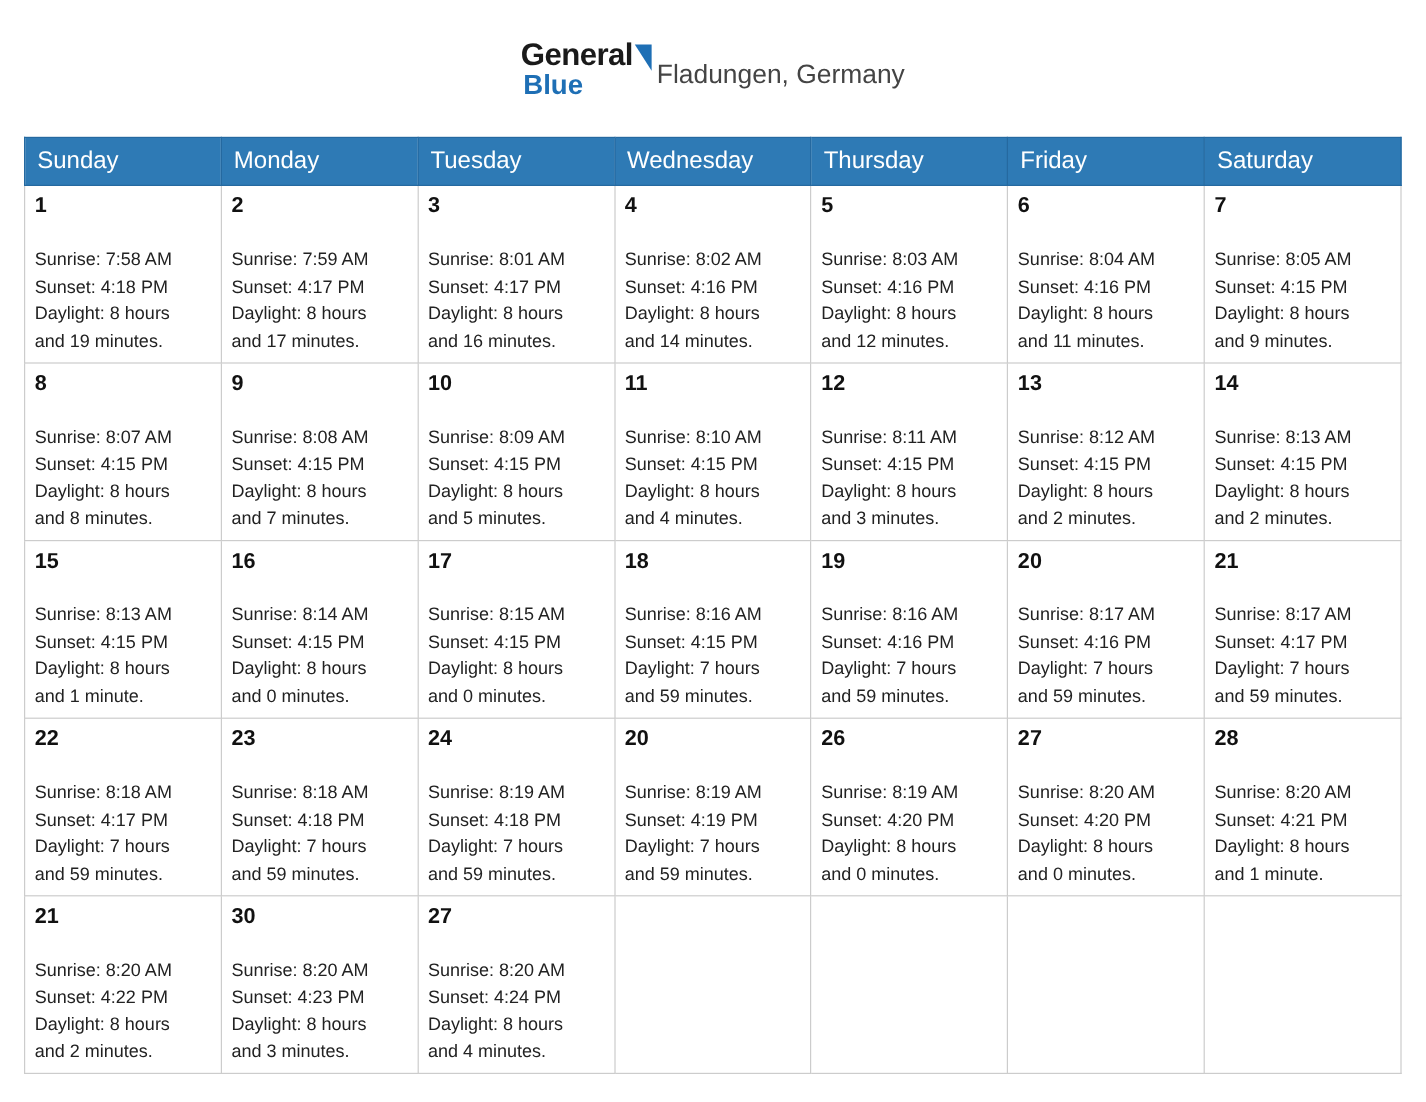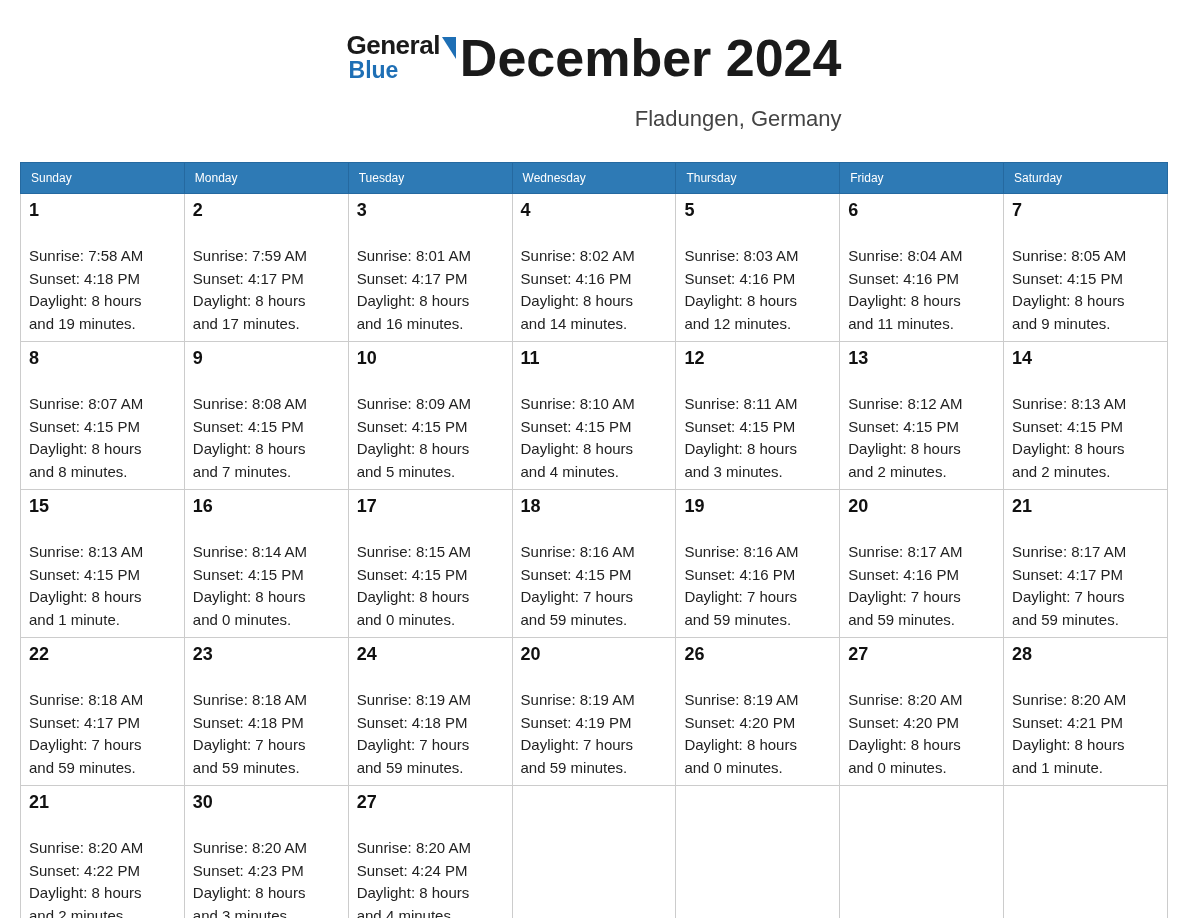--- a/index.html
+++ b/index.html
@@ -70,21 +70,21 @@
       margin-top: 19px;
     }
     .calendar-table {
       width: 100%;
       border-collapse: collapse;
       border: 1px solid #aaa;
     }
     .calendar-table th {
       background-color: #2e7ab5;
       color: #ffffff;
-      font-size: 12px;
+      font-size: 20px;
       font-weight: normal;
       padding: 8px 10px;
       text-align: left;
       border: 1px solid #2569a0;
     }
     .calendar-table td {
       vertical-align: top;
       padding: 6px 8px;
       border: 1px solid #ccc;
       font-size: 13px;
@@ -116,21 +116,20 @@
 <div class="header-area">
   <div class="logo">
     <div class="logo-top">
       <span class="logo-general">General</span>
       <div class="logo-triangle"></div>
       <span class="logo-blue"></span>
     </div>
     <div class="logo-bottom">Blue</div>
   </div>
   <div class="title-area">
-    <div class="month-title">December 2024</div>
     <div class="location-title">Fladungen, Germany</div>
   </div>
 </div>
 
 <table class="calendar-table">
   <thead>
     <tr>
     <th>Sunday</th>
         <th>Monday</th>
         <th>Tuesday</th>

